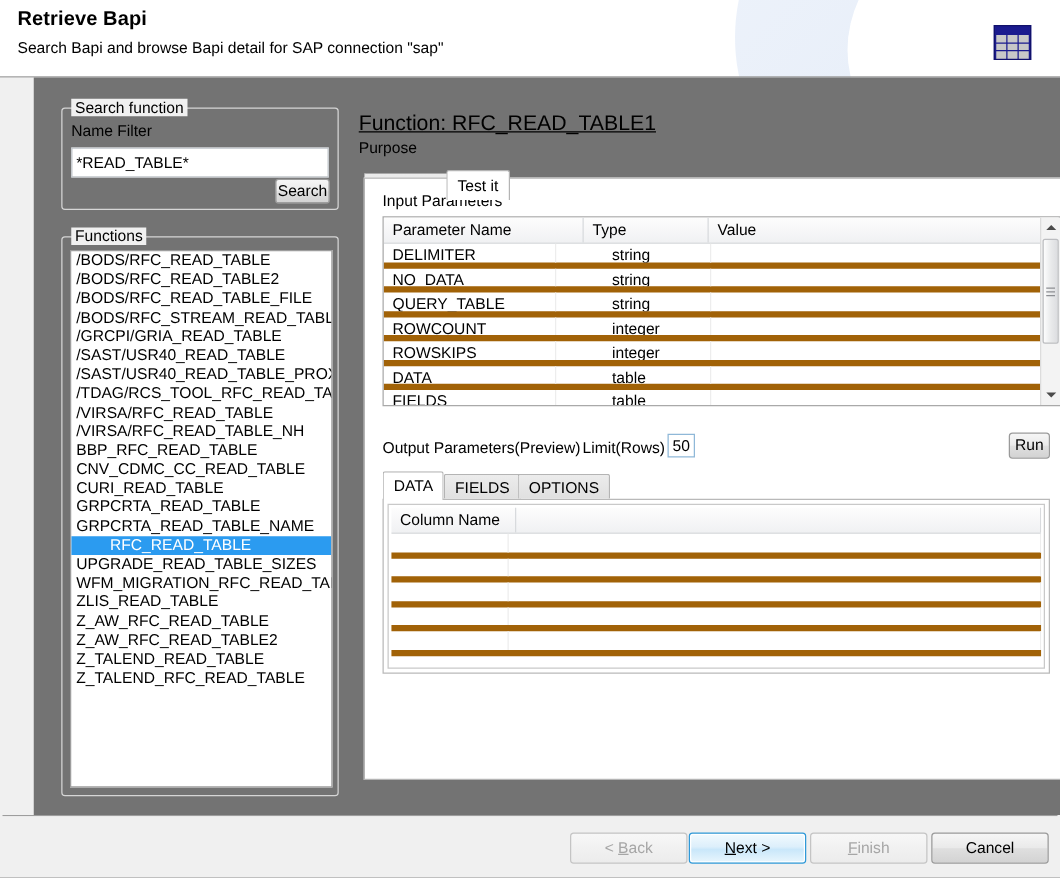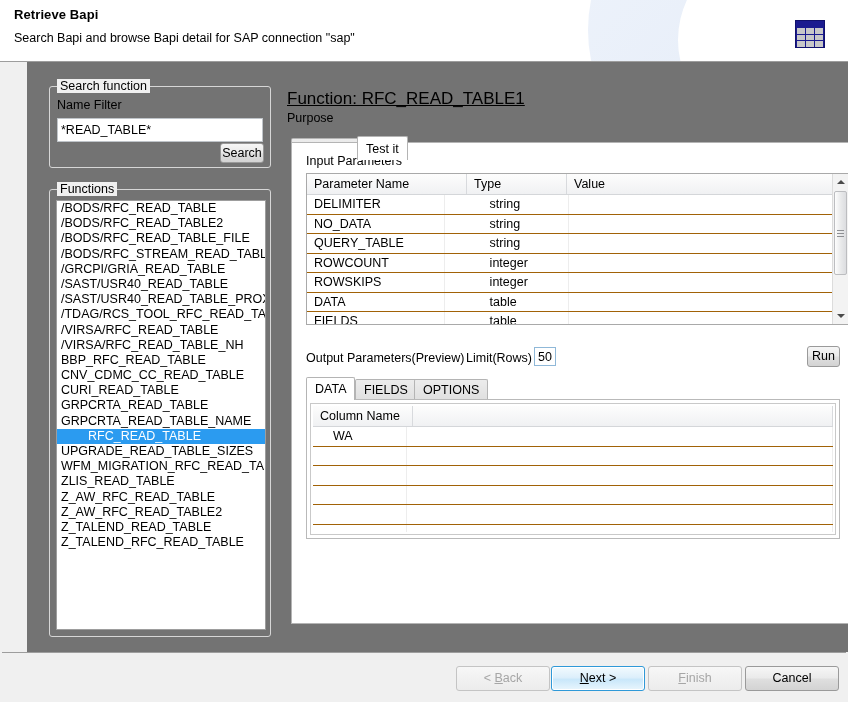--- a/index.html
+++ b/index.html
@@ -27,21 +27,21 @@
     background: linear-gradient(135deg, #eef3fb 0%, #e3ebf7 100%);
   }
   .header-swoosh2 {
     position: absolute; right: -90px; top: -70px;
     width: 260px; height: 220px;
     border-radius: 50%;
     background: #ffffff;
   }
   .header-title {
     position: absolute; left: 14px; top: 7px;
-    font-size: 13px; font-weight: bold;
+    font-size: 16px; font-weight: bold;
     letter-spacing: 0.1px;
   }
   .header-sub {
     position: absolute; left: 14px; top: 31px;
     font-size: 12.5px;
   }
   .header-rule {
     position: absolute; left: 0; top: 61px; width: 848px; height: 1px;
     background: #9d9d9d;
   }
@@ -195,21 +195,21 @@
     border-bottom: 1px solid #d4d6d9;
   }
   .gt-head .cell {
     font-size: 12.5px;
     line-height: 20px;
     padding-left: 7px;
     border-right: 1px solid #d8dadd;
     color: #000;
     overflow: hidden; white-space: nowrap;
   }
-  .gt-row { display: flex; height: 19.5px; border-bottom: 1px solid #a16207; gap: 38px; }
+  .gt-row { display: flex; height: 19.5px; border-bottom: 5px solid #a16207; gap: 38px; }
   .gt-row .cell {
     font-size: 12.5px;
     line-height: 19px;
     padding-left: 7px;
     border-right: 1px solid #ededed;
     overflow: hidden; white-space: nowrap;
   }
   .gt-row .cell.indent { padding-left: 20px; }
 
   
@@ -416,24 +416,20 @@
 
       <div class="outer-frame" style="left:14px; top:256px; width:534px; height:140px;">
         <div class="outer-frame" style="left:3px; top:3px; width:526px; height:132px; border-color:#c9c9c9;">
           <div class="gridtable" style="left:2px; top:2px; width:520px; height:126px; border:none;">
             <div class="gt-head" id="output-grid-head">
                 <div class="cell" style="width: 100px;">Column Name</div>
                 <div class="cell" style="width: 420px;"></div>
               </div>
             <div id="output-grid-body">
                 <div class="gt-row">
-                  <div class="cell indent" style="width: 100px;">WA</div>
-                  <div class="cell" style="width: 420px;"></div>
-                </div>
-                <div class="gt-row">
                   <div class="cell indent" style="width: 100px;"></div>
                   <div class="cell" style="width: 420px;"></div>
                 </div>
                 <div class="gt-row">
                   <div class="cell indent" style="width: 100px;"></div>
                   <div class="cell" style="width: 420px;"></div>
                 </div>
                 <div class="gt-row">
                   <div class="cell indent" style="width: 100px;"></div>
                   <div class="cell" style="width: 420px;"></div>

